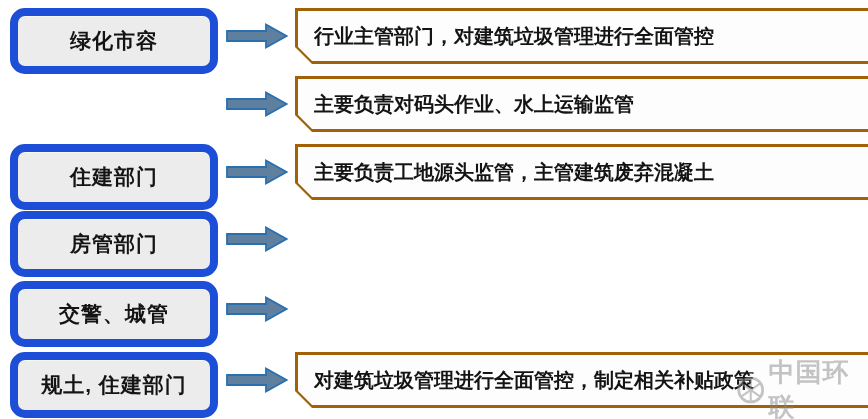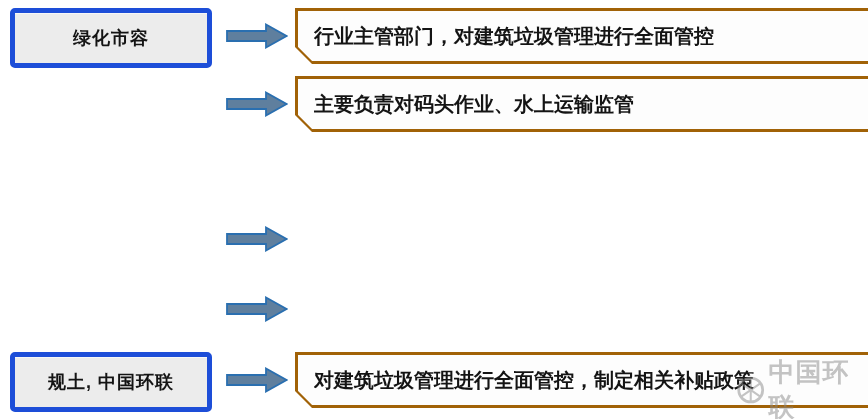--- a/index.html
+++ b/index.html
@@ -9,24 +9,24 @@
     position: relative;
     overflow: hidden;
     font-family: "Liberation Sans", "DejaVu Sans", sans-serif;
   }
   .canvas { position: absolute; inset: 0; }
   .row { position: absolute; left: 0; width: 868px; height: 56px; }
   .lbox {
     position: absolute; left: 10px; top: 0;
     width: 192px; height: 50px;
     background: #ececec;
-    border: 5px solid #1d4ed8;
-    border-radius: 5px;
+    border: 8px solid #1d4ed8;
+    border-radius: 15px;
     display: flex; align-items: center; justify-content: center;
-    font-size: 18px; font-weight: bold; color: #141414;
+    font-size: 21px; font-weight: bold; color: #141414;
     letter-spacing: 1px;
     box-shadow: inset 0 1px 0 rgba(255,255,255,.6);
   }
   .arrow {
     position: absolute; left: 226px; top: 15px;
     width: 62px; height: 26px; display: block;
   }
   .rbox {
     position: absolute; left: 295px; top: 0;
     width: 567px; height: 56px;
@@ -77,36 +77,54 @@
   <div class="row" style="top:76px">
     <svg class="arrow" viewBox="0 0 62 26">
       <polygon points="1,8 40,8 40,1.5 60.5,13 40,24.5 40,18 1,18" fill="#5f7f9e" stroke="#2a6fb0" stroke-width="1.8"></polygon>
     </svg>
     <div class="rbox">
       <div class="rbox-inner"></div>
       <span class="rtext">主要负责对码头作业、水上运输监管</span>
     </div>
   </div>
 
+  <div class="row" style="top:144px">
+    <div class="lbox">
+      <span>住建部门</span>
+    </div>
+    <svg class="arrow" viewBox="0 0 62 26">
+      <polygon points="1,8 40,8 40,1.5 60.5,13 40,24.5 40,18 1,18" fill="#5f7f9e" stroke="#2a6fb0" stroke-width="1.8"></polygon>
+    </svg>
+    <div class="rbox">
+      <div class="rbox-inner"></div>
+      <span class="rtext">主要负责工地源头监管，主管建筑废弃混凝土</span>
+    </div>
+  </div>
 
   <div class="row" style="top:211px">
+    <div class="lbox">
+      <span>房管部门</span>
+    </div>
     <svg class="arrow" viewBox="0 0 62 26">
       <polygon points="1,8 40,8 40,1.5 60.5,13 40,24.5 40,18 1,18" fill="#5f7f9e" stroke="#2a6fb0" stroke-width="1.8"></polygon>
     </svg>
   </div>
 
   <div class="row" style="top:281px">
+    <div class="lbox">
+      <span>交警、城管</span>
+    </div>
     <svg class="arrow" viewBox="0 0 62 26">
       <polygon points="1,8 40,8 40,1.5 60.5,13 40,24.5 40,18 1,18" fill="#5f7f9e" stroke="#2a6fb0" stroke-width="1.8"></polygon>
     </svg>
   </div>
 
   <div class="row" style="top:352px">
     <div class="lbox">
-      <span>规土, 中国环联</span>
+      <span>规土, 住建部门</span>
     </div>
     <svg class="arrow" viewBox="0 0 62 26">
       <polygon points="1,8 40,8 40,1.5 60.5,13 40,24.5 40,18 1,18" fill="#5f7f9e" stroke="#2a6fb0" stroke-width="1.8"></polygon>
     </svg>
     <div class="rbox">
       <div class="rbox-inner"></div>
       <span class="rtext">对建筑垃圾管理进行全面管控，制定相关补贴政策</span>
     </div>
   </div>
 

